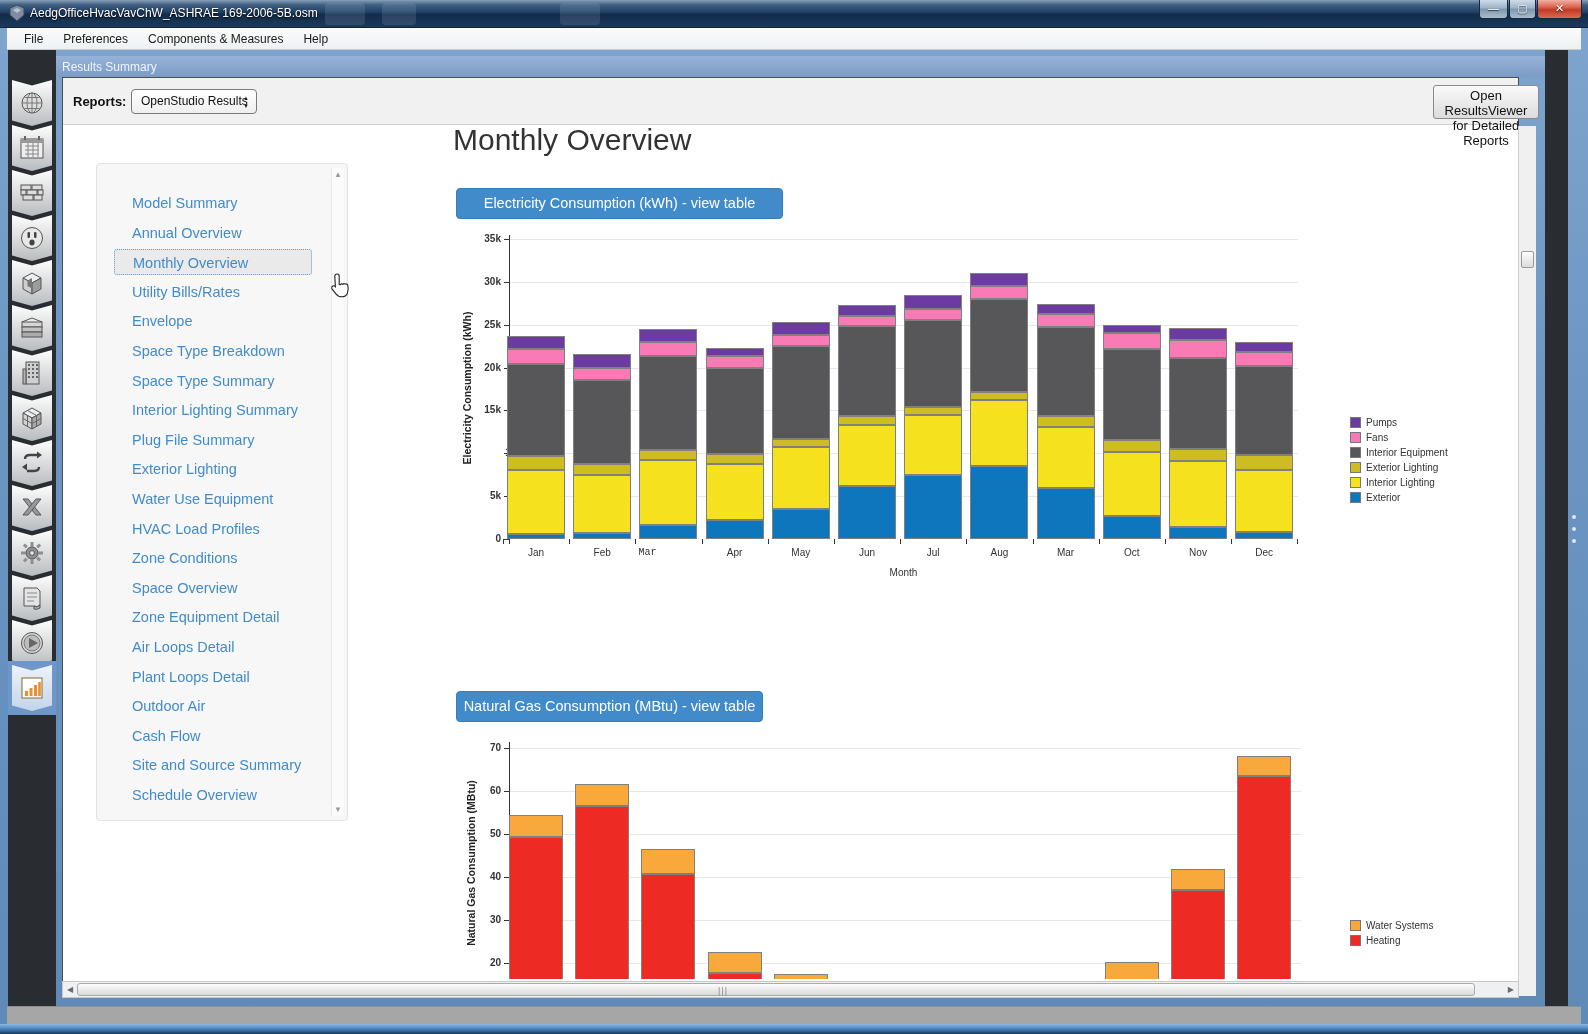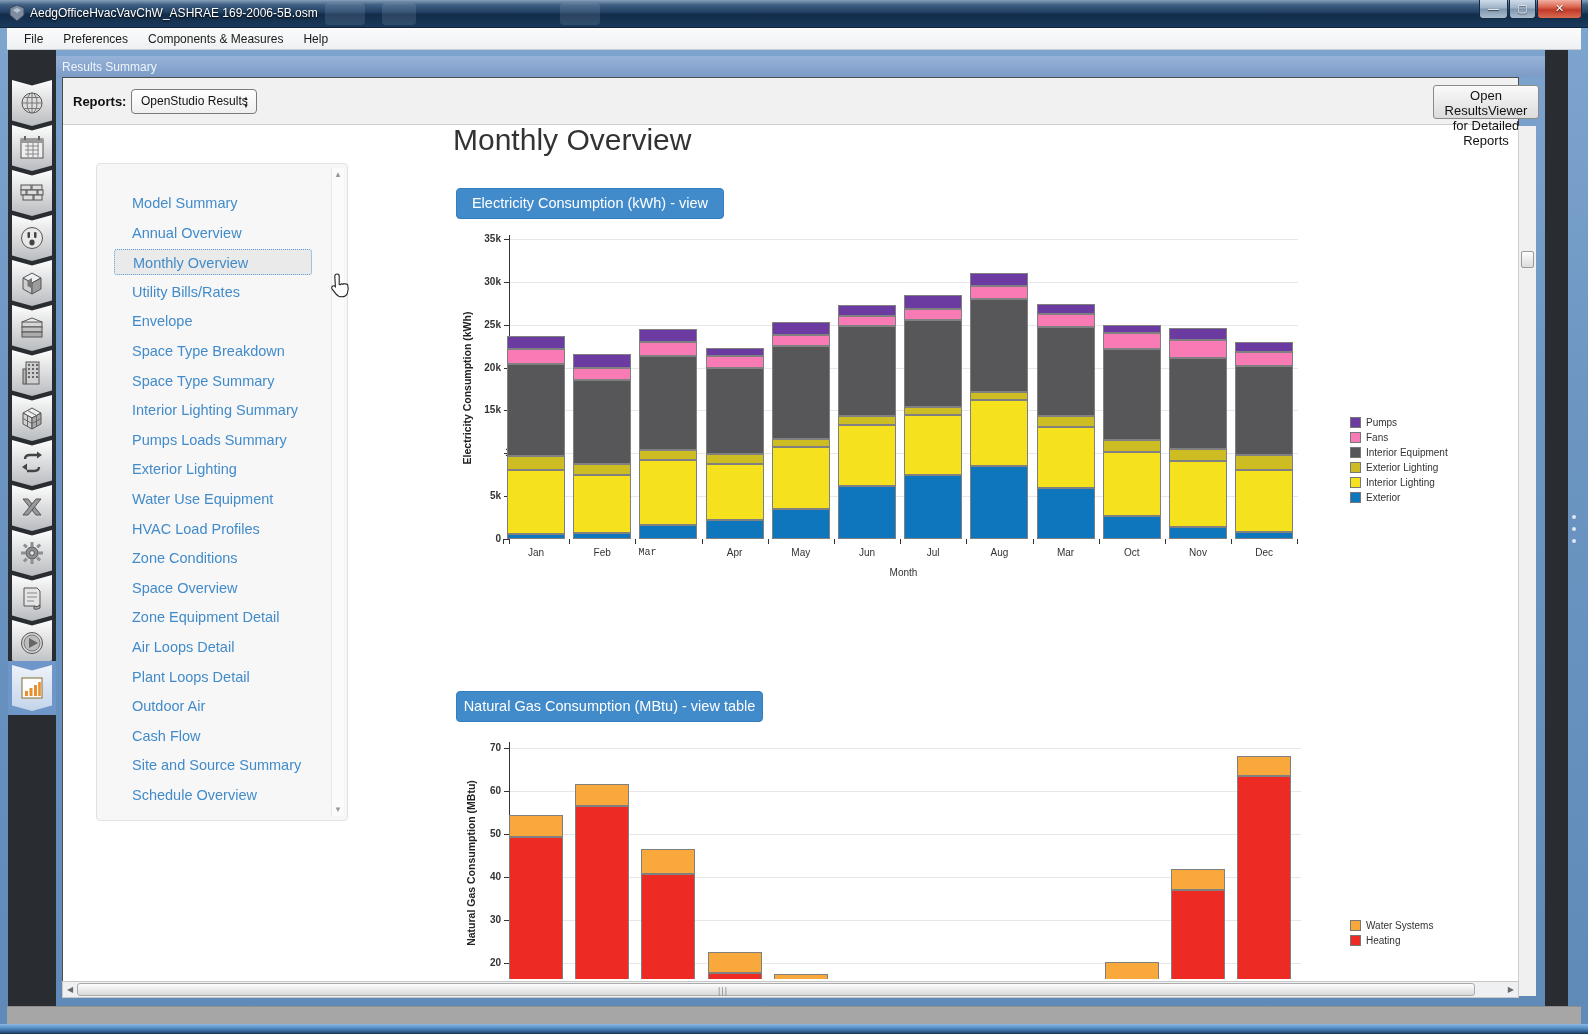--- a/index.html
+++ b/index.html
@@ -313,21 +313,21 @@
     <div class="abs" id="nav-panel">
       <div id="nav-items">
           <div class="nav-item" style="top: 26px;">Model Summary</div>
           <div class="nav-item" style="top: 55.6px;">Annual Overview</div>
           <div class="nav-item nav-sel" style="top: 85.2px;">Monthly Overview</div>
           <div class="nav-item" style="top: 114.8px;">Utility Bills/Rates</div>
           <div class="nav-item" style="top: 144.4px;">Envelope</div>
           <div class="nav-item" style="top: 174px;">Space Type Breakdown</div>
           <div class="nav-item" style="top: 203.6px;">Space Type Summary</div>
           <div class="nav-item" style="top: 233.2px;">Interior Lighting Summary</div>
-          <div class="nav-item" style="top: 262.8px;">Pumps Loads Summary</div>
+          <div class="nav-item" style="top: 262.8px;">Plug File Summary</div>
           <div class="nav-item" style="top: 292.4px;">Exterior Lighting</div>
           <div class="nav-item" style="top: 322px;">Water Use Equipment</div>
           <div class="nav-item" style="top: 351.6px;">HVAC Load Profiles</div>
           <div class="nav-item" style="top: 381.2px;">Zone Conditions</div>
           <div class="nav-item" style="top: 410.8px;">Space Overview</div>
           <div class="nav-item" style="top: 440.4px;">Zone Equipment Detail</div>
           <div class="nav-item" style="top: 470px;">Air Loops Detail</div>
           <div class="nav-item" style="top: 499.6px;">Plant Loops Detail</div>
           <div class="nav-item" style="top: 529.2px;">Outdoor Air</div>
           <div class="nav-item" style="top: 558.8px;">Cash Flow</div>
@@ -339,21 +339,21 @@
         <span class="tri" style="bottom:2px;">▼</span>
       </div>
       <div class="abs" style="left:232px;top:108px;">
         <svg width="22" height="28" viewBox="0 0 22 28">
           <path d="M8 2 c1.3 0 2.2 .9 2.2 2.2 v8.3 l1.2 .2 c.6 -.8 1.7 -.9 2.5 -.4 .5 -.6 1.6 -.7 2.4 -.2 .9 -.4 2.1 .1 2.4 1.1 .8 2.6 .6 5.9 -.4 8.3 -.9 2.1 -2.6 3.3 -5.6 3.3 -2.8 0 -4.4 -.9 -5.8 -2.9 L3.2 17.2 c-.9 -1.2 -.5 -2.6 .6 -3.2 .9 -.5 1.9 -.2 2.6 .6 l-.6 -10.4 C5.8 2.9 6.7 2 8 2 z" fill="#fff" stroke="#222" stroke-width="1.1"></path>
         </svg>
       </div>
     </div>
 
     <div class="abs" id="chart-layer" style="left:0;top:0;width:1455px;height:918px;">
-        <div class="view-btn" style="position: absolute; left: 393px; top: 110px; width: 268px; height: 31px;">Electricity Consumption (kWh) - view table</div>
+        <div class="view-btn" style="position: absolute; left: 393px; top: 110px; width: 327px; height: 31px;">Electricity Consumption (kWh) - view table</div>
         <div class="axis" style="position: absolute; left: 441px; top: 461px; width: 5px; height: 1px;"></div>
         <div class="ct tick-lbl" style="position: absolute; left: 406px; top: 455px; width: 32px;">0</div>
         <div class="gline" style="position: absolute; left: 446px; top: 418.143px; width: 789px;"></div>
         <div class="axis" style="position: absolute; left: 441px; top: 418.143px; width: 5px; height: 1px;"></div>
         <div class="ct tick-lbl" style="position: absolute; left: 406px; top: 412.143px; width: 32px;">5k</div>
         <div class="gline" style="position: absolute; left: 446px; top: 375.286px; width: 789px;"></div>
         <div class="axis" style="position: absolute; left: 441px; top: 375.286px; width: 5px; height: 1px;"></div>
         <div class="ct tick-lbl" style="position: absolute; left: 427px; top: 369.286px; width: 32px;">10k</div>
         <div class="gline" style="position: absolute; left: 446px; top: 332.429px; width: 789px;"></div>
         <div class="axis" style="position: absolute; left: 441px; top: 332.429px; width: 5px; height: 1px;"></div>

